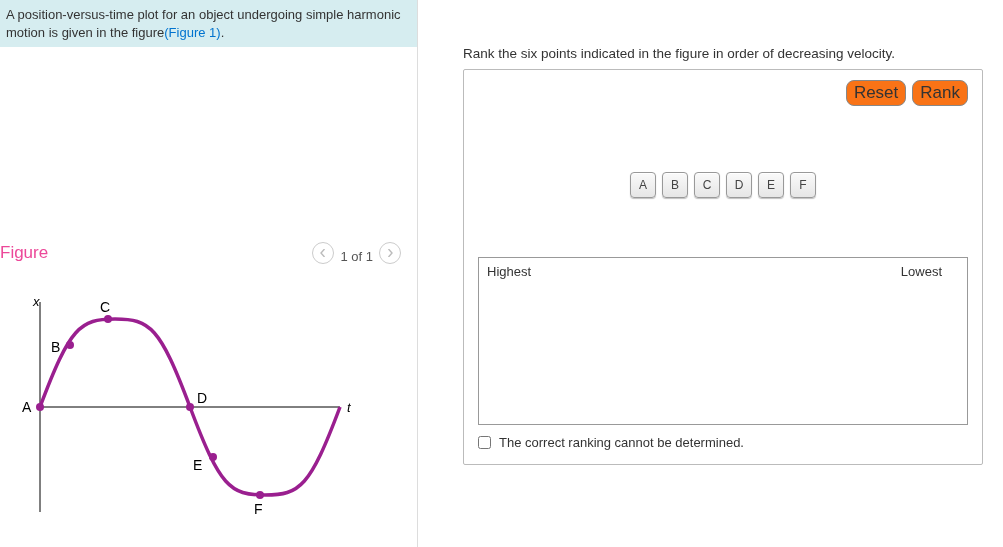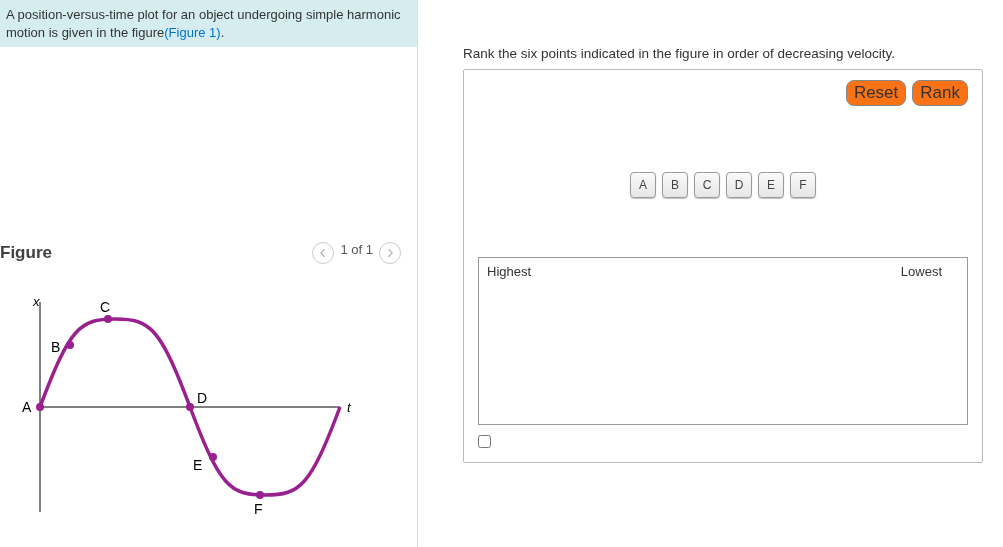--- a/index.html
+++ b/index.html
@@ -33,26 +33,26 @@
     padding: 0 10px 10px 0;
   }
   .figure-header {
     display: flex;
     align-items: center;
     justify-content: space-between;
     padding-right: 6px;
   }
   .figure-title {
     font-size: 17px;
-    color: #404040;
-    font-weight: bold;
+    color: #ec4899;
+    font-weight: normal;
   }
   .pager {
     display: flex;
-    align-items: flex-start;
+    align-items: flex-end;
     gap: 6px;
     color: #555;
     font-size: 13px;
   }
   .pager-btn {
     width: 22px; height: 22px;
     border: 1px solid #ccc;
     border-radius: 50%;
     display: inline-flex;
     align-items: center;
@@ -214,15 +214,16 @@
       <span class="rank-tile">F</span>
     </div>
 
     <div class="rank-target">
       <span class="end left">Highest</span>
       <span class="end right">Lowest</span>
     </div>
 
     <div class="cannot-row">
       <input type="checkbox" style="">
+      <span>The correct ranking cannot be determined.</span>
     </div>
   </div>
 </div>
 
 </body></html>

